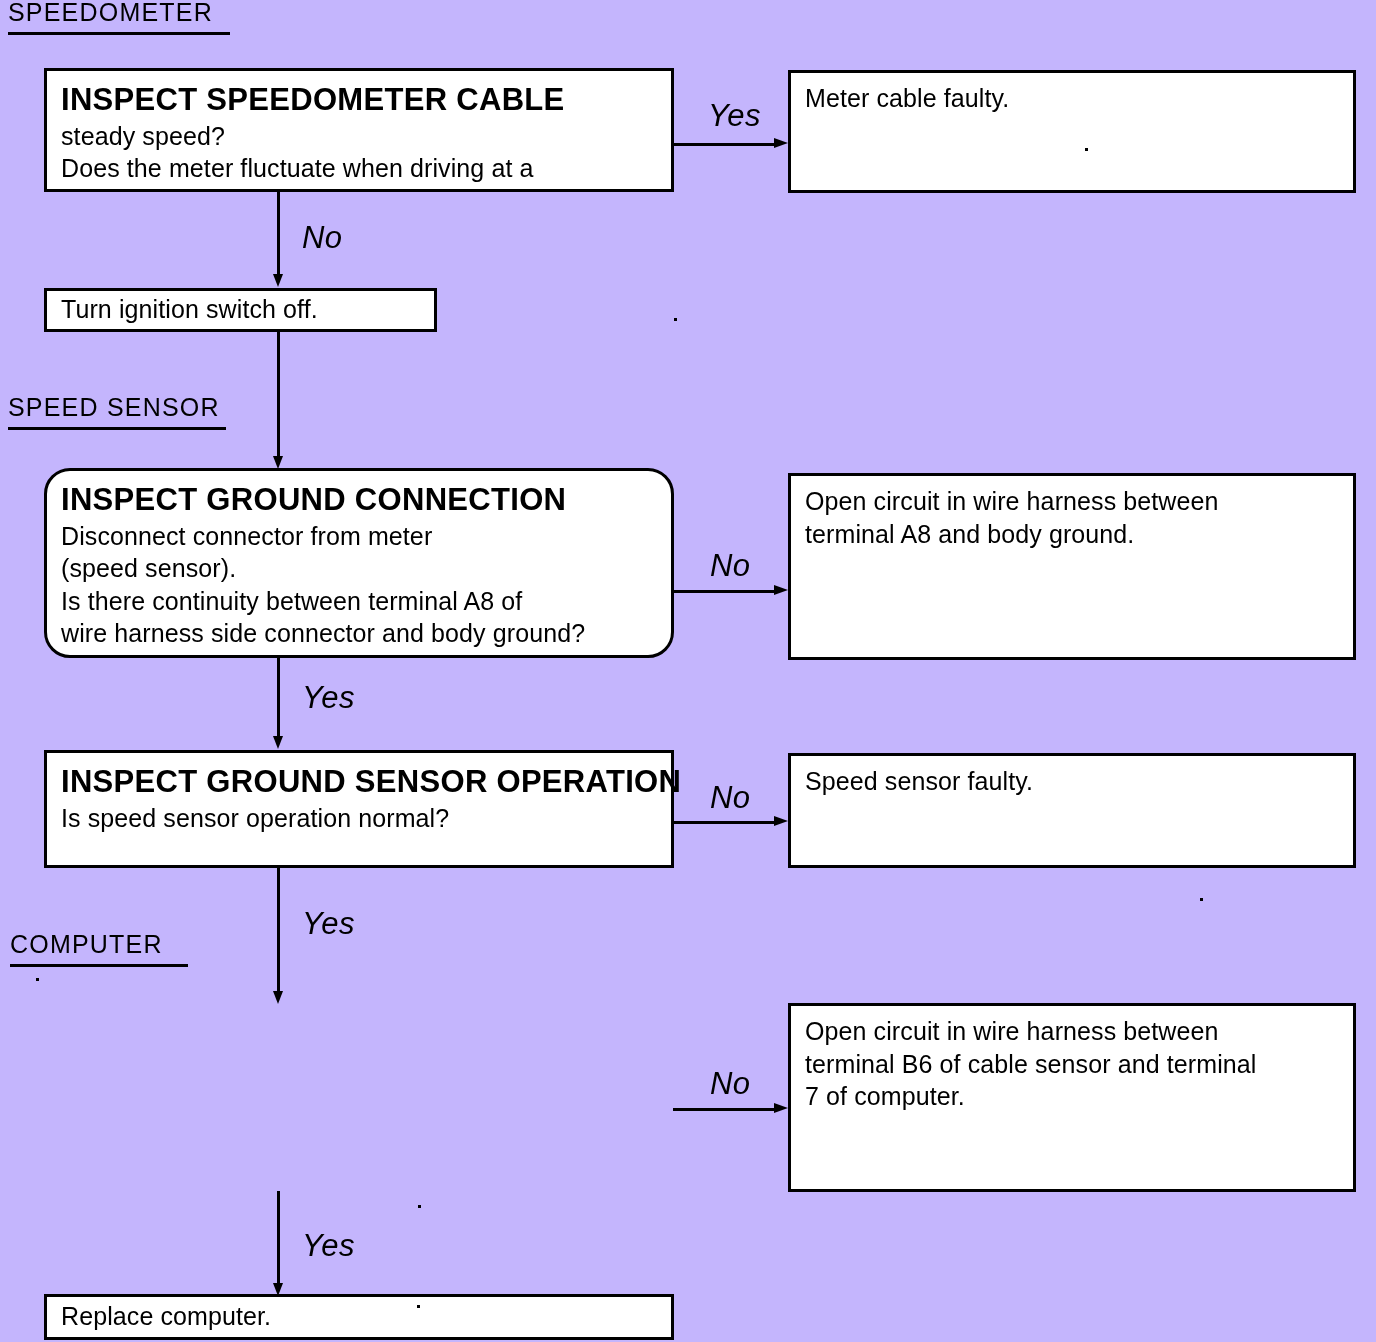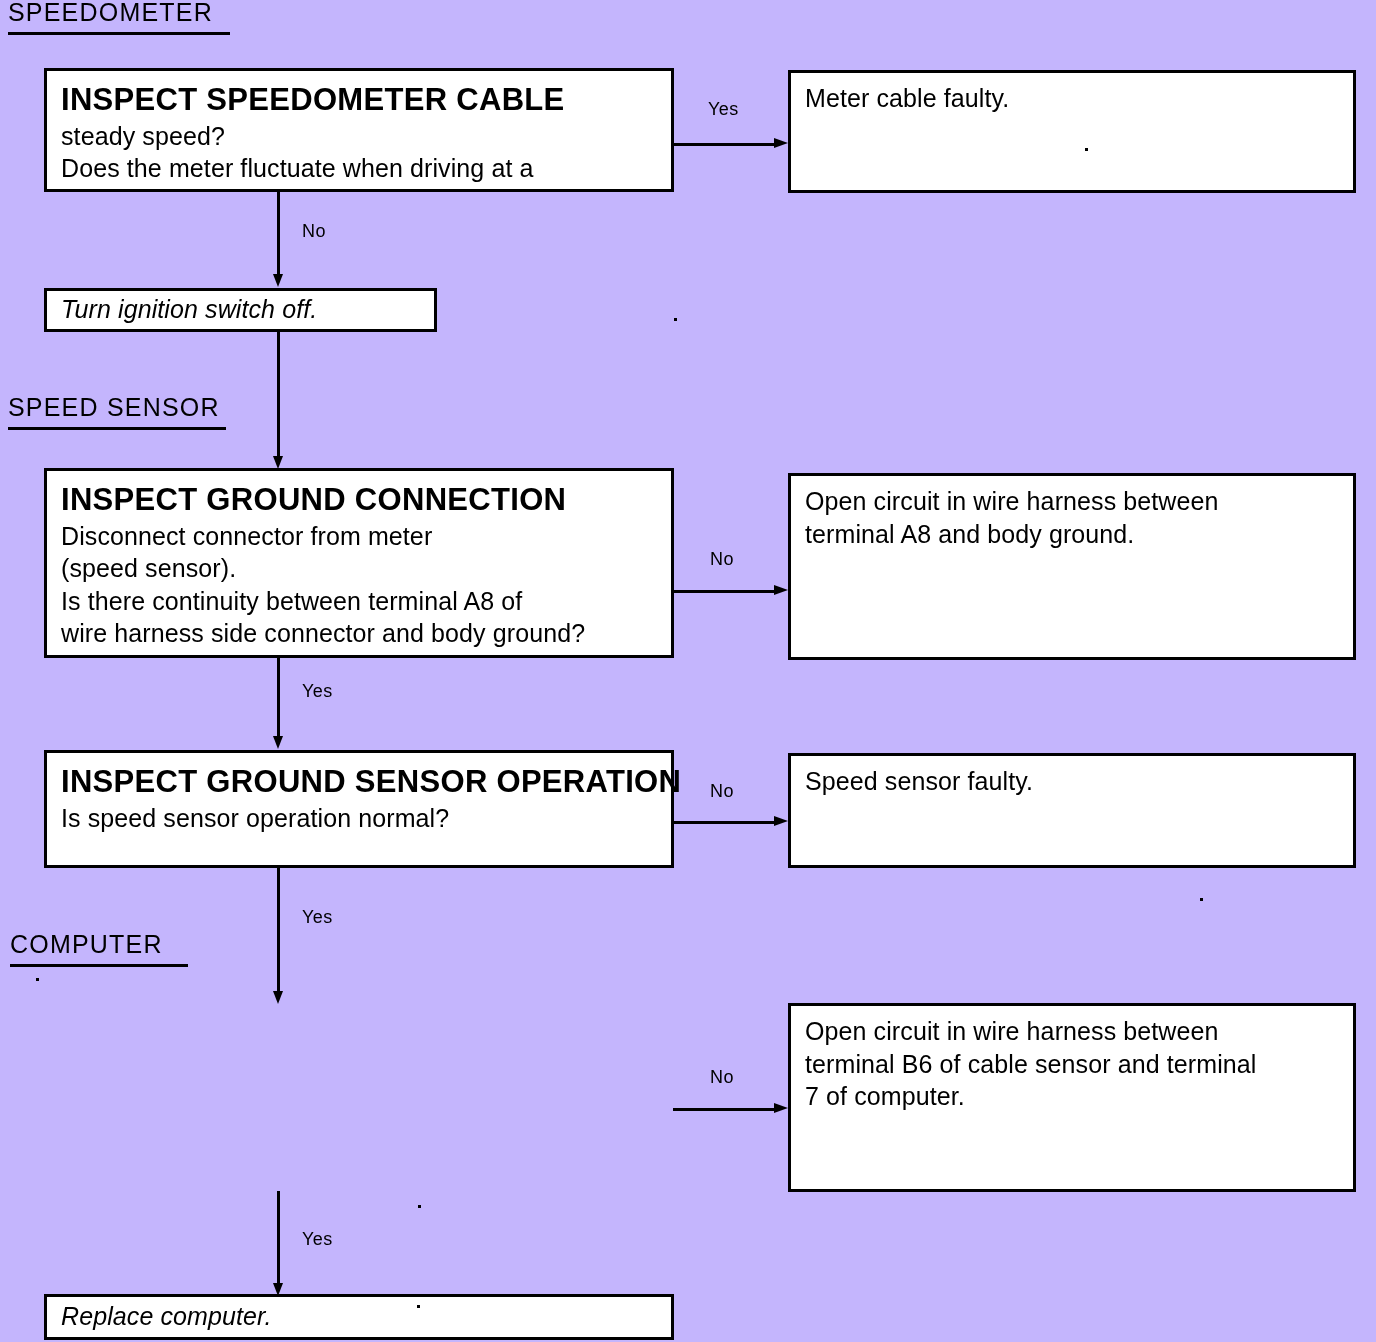--- a/index.html
+++ b/index.html
@@ -53,21 +53,20 @@
     font-size: 25px;
     line-height: 1.30;
     letter-spacing: 0.1px;
     white-space: nowrap;
   }
   .box.single {
     display: flex;
     align-items: center;
     padding-top: 0;
     padding-bottom: 0;
-    font-style: italic;
   }
   .box.single .line {
     line-height: 1.1;
   }
 
   
   .vline {
     position: absolute;
     width: 3px;
     background: #000;
@@ -91,24 +90,25 @@
     position: absolute;
     width: 0;
     height: 0;
     border-top: 5px solid transparent;
     border-bottom: 5px solid transparent;
     border-left: 14px solid #000;
   }
 
   .edge-label {
     position: absolute;
-    font-size: 18px;
+    font-size: 31px;
     letter-spacing: 0.4px;
     white-space: nowrap;
     line-height: 1;
+    font-style: italic;
   }
 
   .speck {
     position: absolute;
     background: #000;
     width: 3px;
     height: 3px;
   }
 </style>
 </head>
@@ -145,21 +145,21 @@
   </div>
 
   <div class="vline" style="left:277px; top:331px; height:130px;"></div>
   <div class="arrow-down" style="left:273px; top:456px;"></div>
 
   <div class="section-heading" style="left:8px; top:395px;">
     <span>SPEED SENSOR</span>
     <span class="underline" style="width:218px;"></span>
   </div>
 
-  <div class="box" style="left:44px; top:468px; width:630px; height:190px;">
+  <div class="box" style="left:44px; top:468px; width:630px; height:190px;border-radius:26px;">
     <div class="title">INSPECT GROUND CONNECTION</div>
     <div class="line">Disconnect connector from meter</div>
     <div class="line">(speed sensor).</div>
     <div class="line">Is there continuity between terminal A8 of</div>
     <div class="line">wire harness side connector and body ground?</div>
   </div>
 
   <div class="hline" style="left:673px; top:590px; width:105px;"></div>
   <div class="arrow-right" style="left:774px; top:585px;"></div>
   <div class="edge-label" style="left:710px; top:550px;">No</div>

